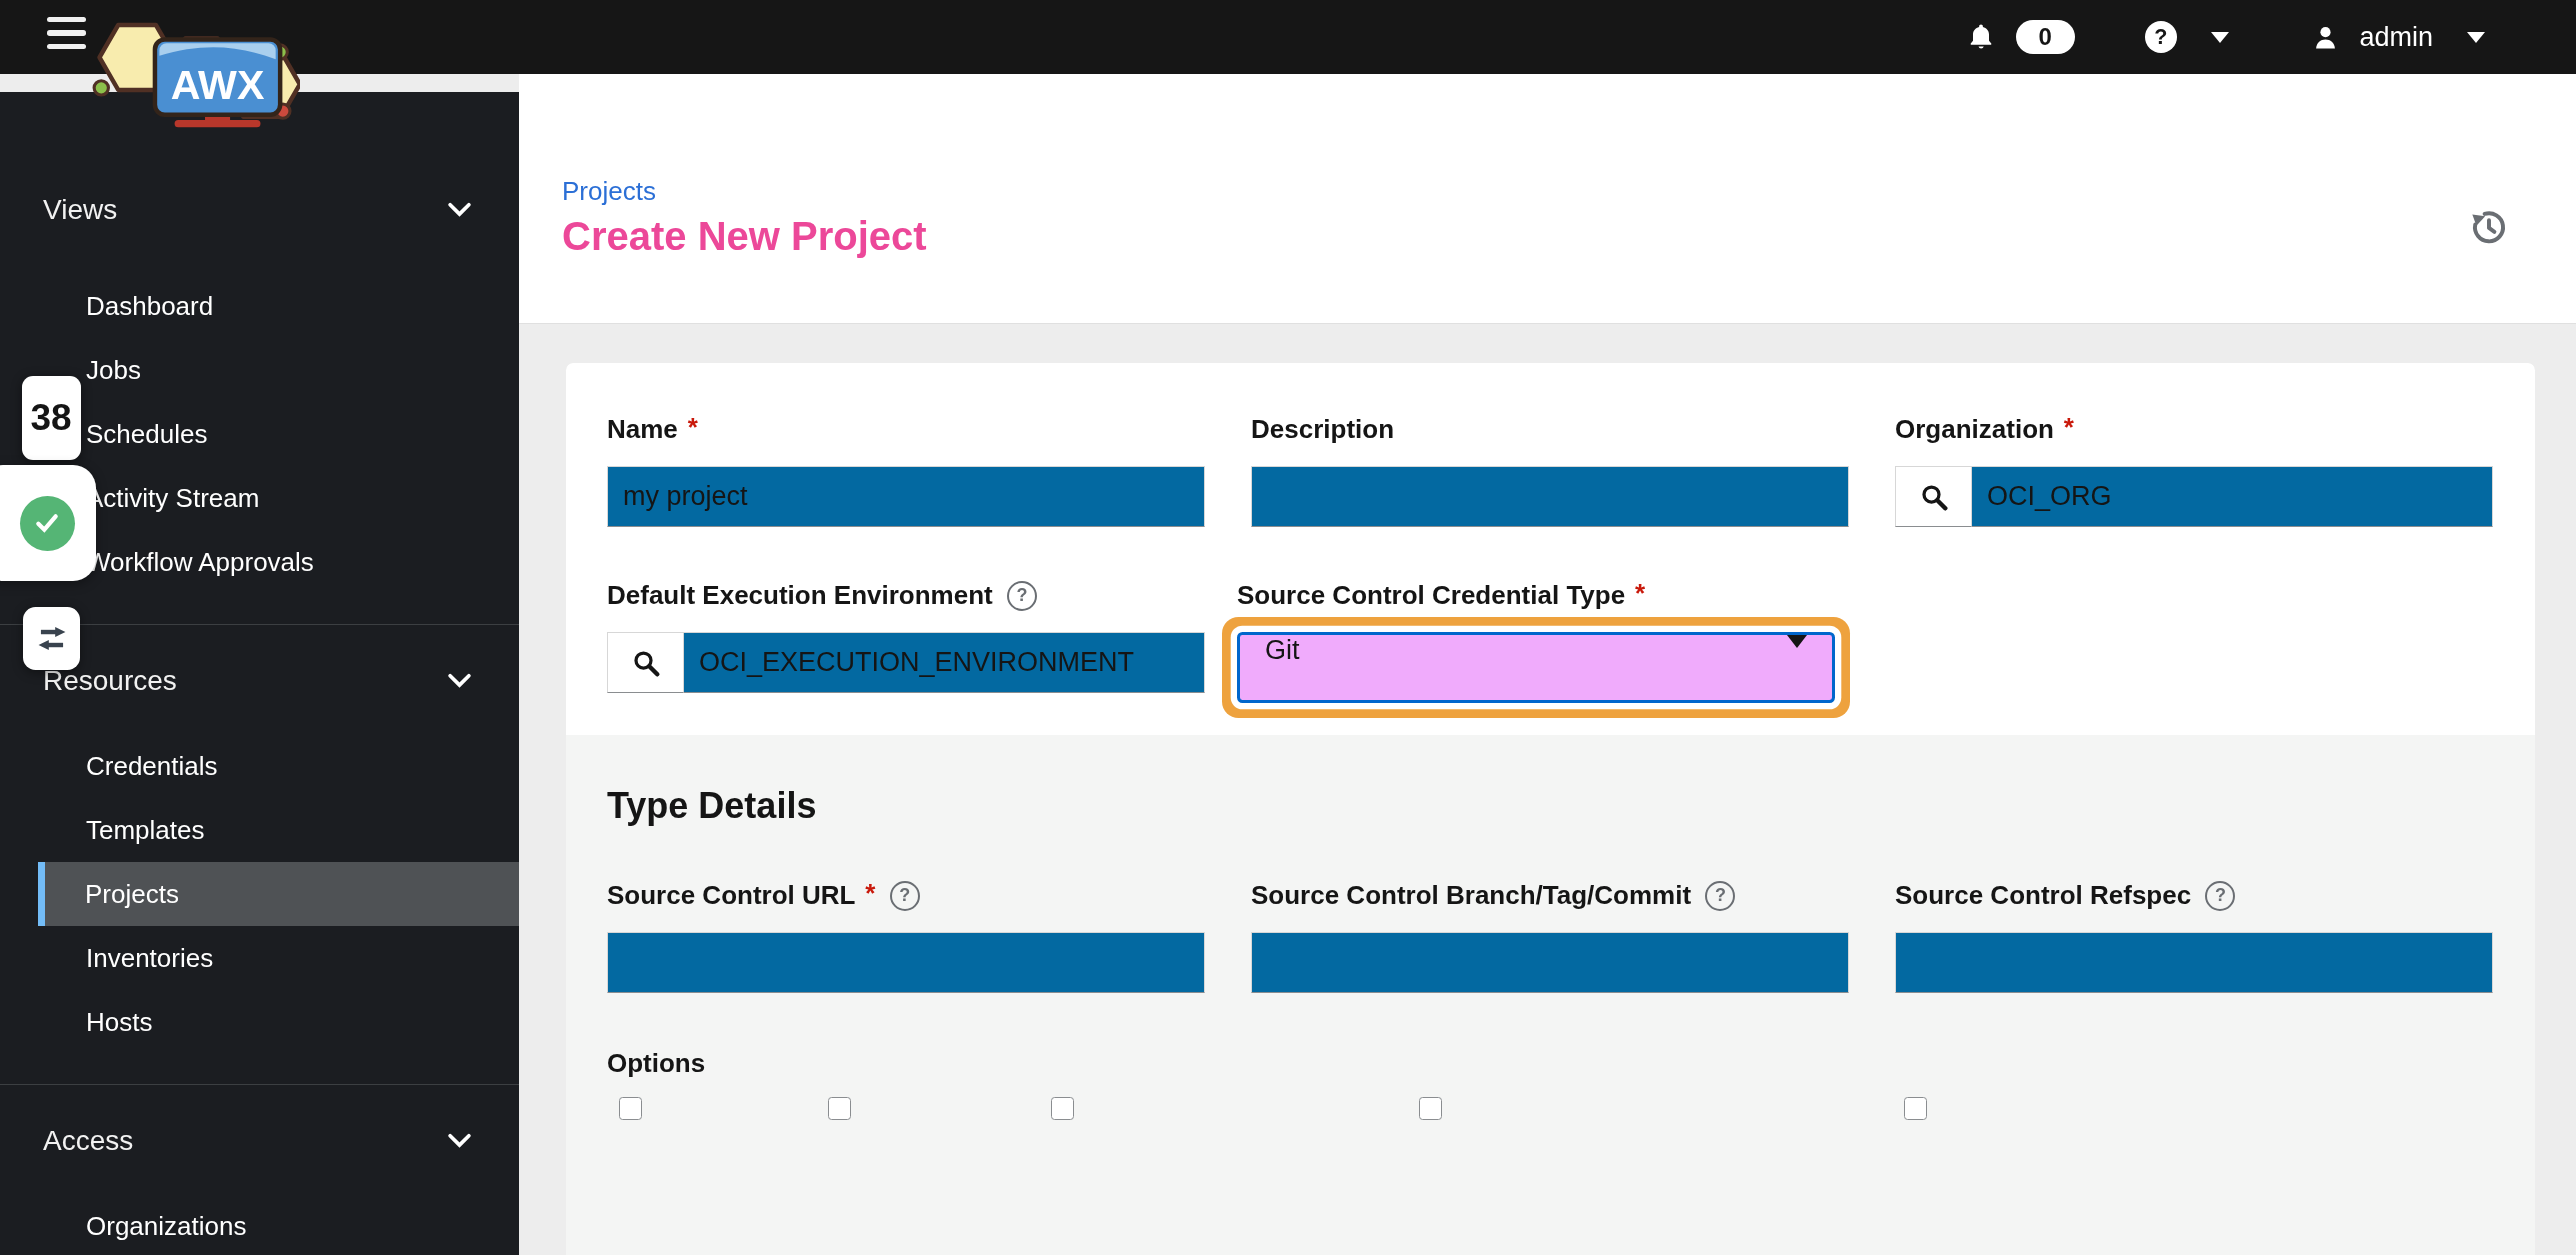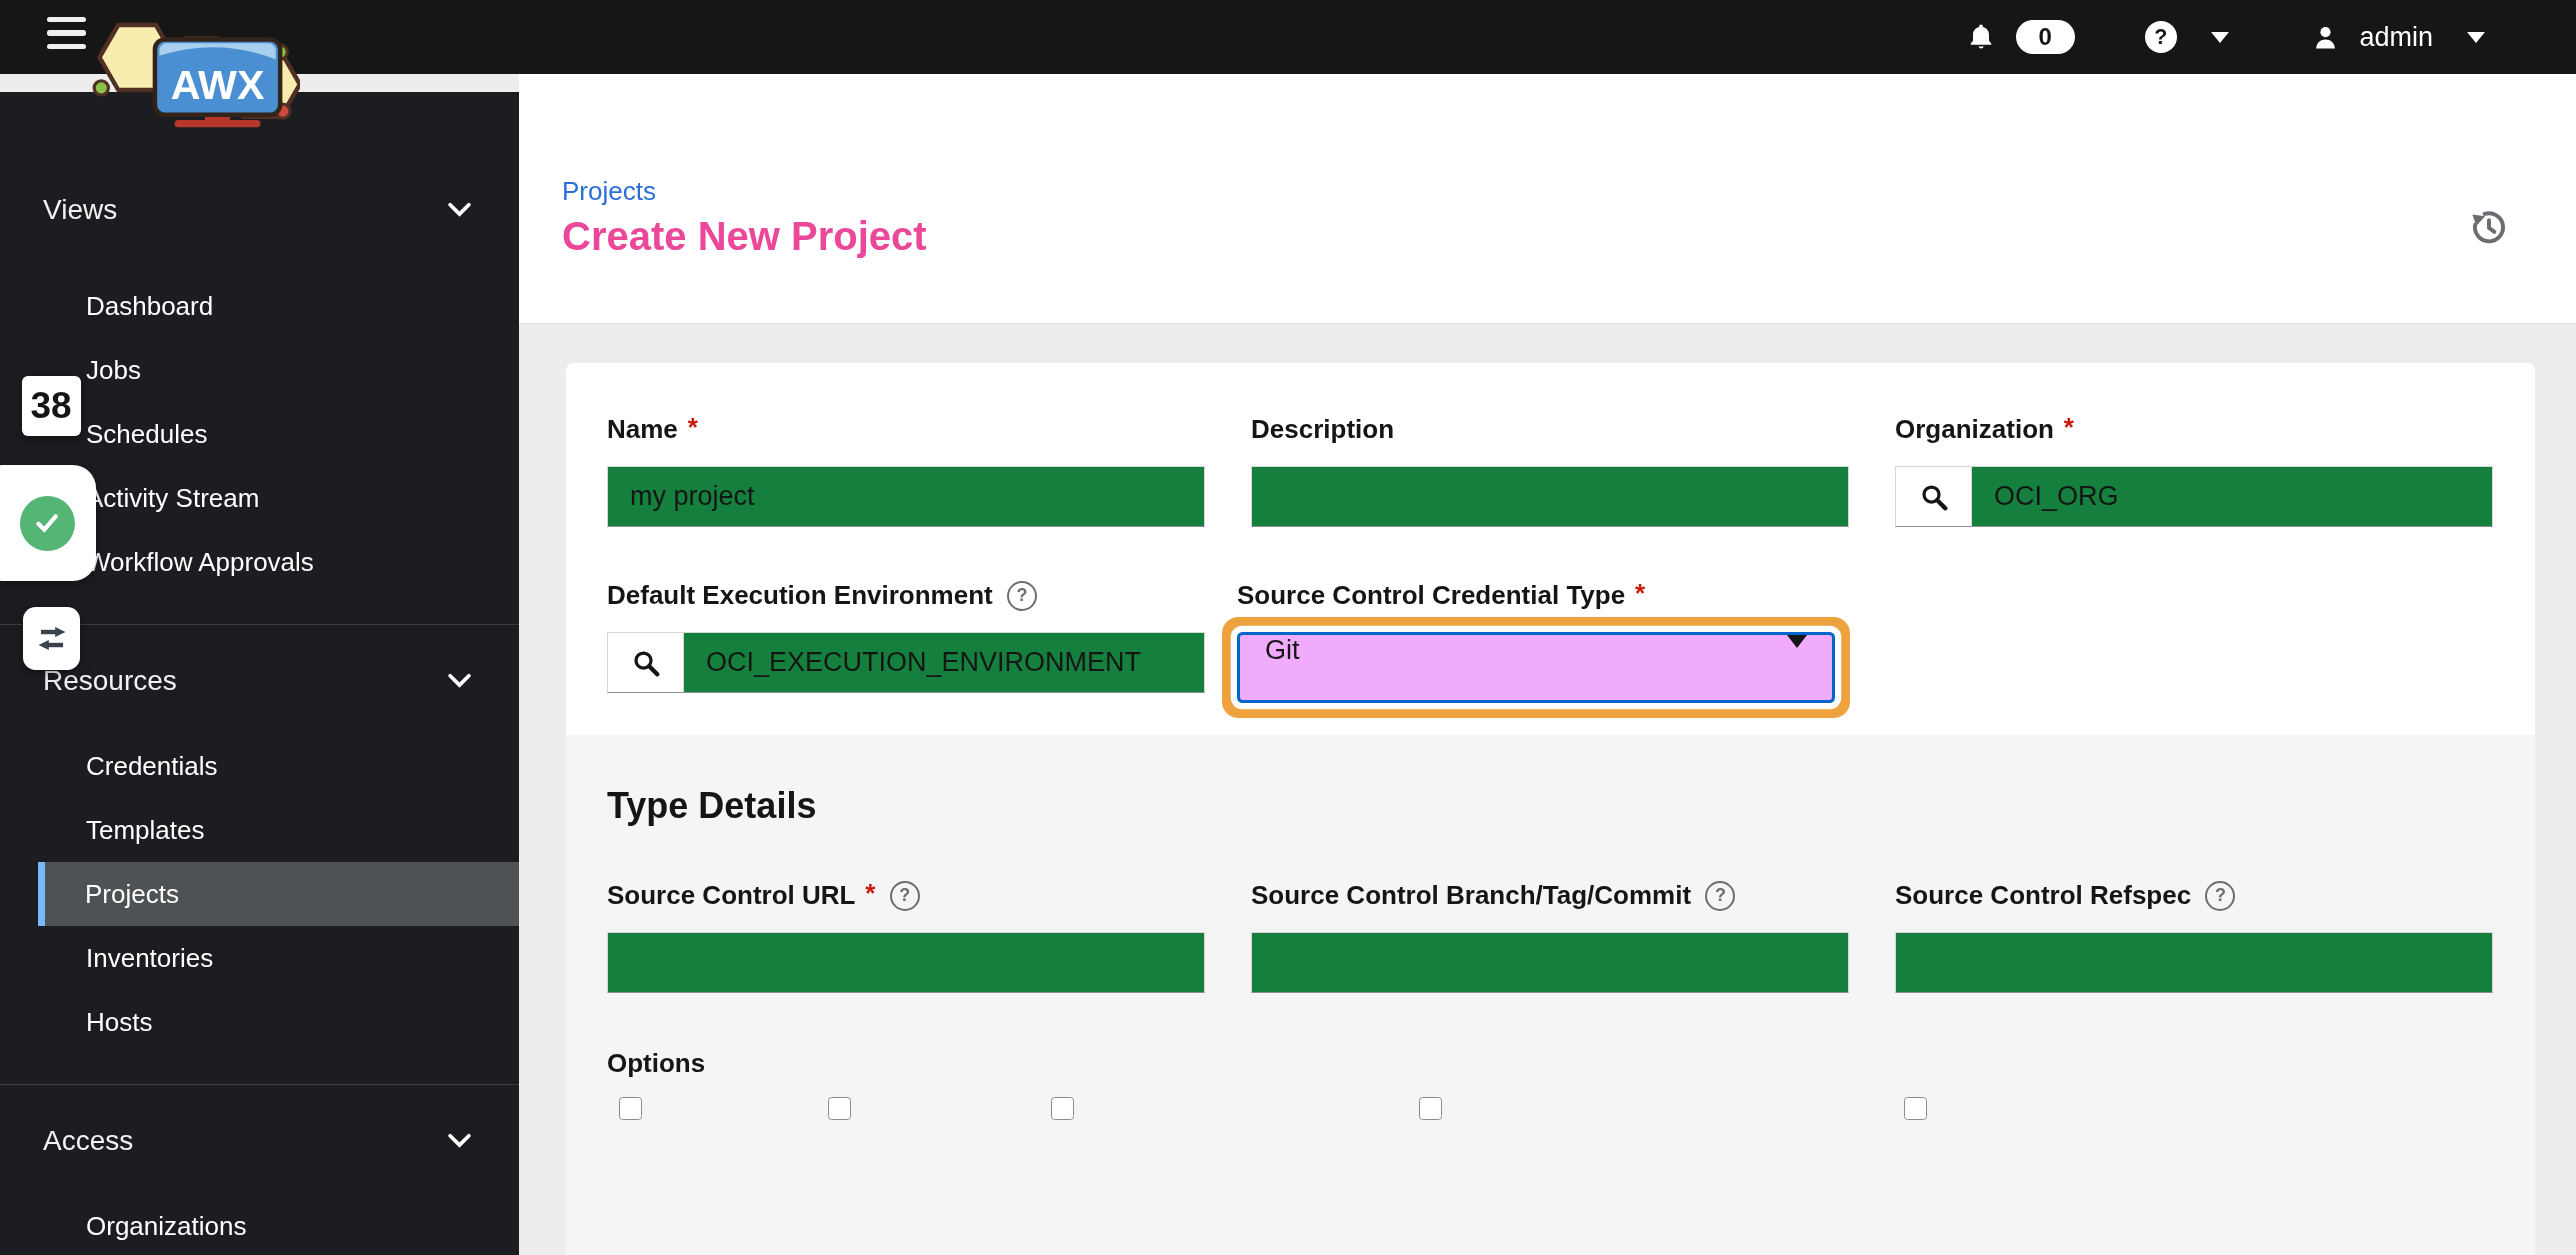--- a/index.html
+++ b/index.html
@@ -27,21 +27,21 @@
   .sidebar { position:absolute; left:0; top:92px; width:519px; height:1182px; background:#1b1d21; z-index:10; padding-top:89px; }
   .nav-group-header { display:flex; align-items:center; justify-content:space-between;
     height:57px; padding:0 47px 0 43px; color:#f2f2f2; font-size:28px; cursor:pointer; }
   .nav-items { margin-top:36px; }
   .nav-items.tight { margin-top:25px; }
   .nav-item { height:64px; display:flex; align-items:center; padding-left:86px; font-size:26px; color:#fff; cursor:pointer; }
   .nav-item.selected { background:#4f5255; margin-left:38px; border-left:7.2px solid #73bcf7; padding-left:40px; }
   .nav-divider { border-top:0.9px solid #3c3f42; margin:30px 0 27px 0; }
 
   
-  .badge-38 { position:absolute; left:21.5px; top:376px; width:59px; height:60px; background:#fff; border-radius:6px;
+  .badge-38 { position:absolute; left:21.5px; top:376px; width:59px; height:84px; background:#fff; border-radius:11px;
     display:flex; align-items:center; justify-content:center; font-size:37px; font-weight:700; color:#151515;
     box-shadow:0 2.7px 10.7px rgba(0,0,0,.45); z-index:20; }
   .check-card { position:absolute; left:-19.7px; top:465px; width:116px; height:116px; background:#fff; border-radius:23px;
     display:flex; align-items:center; justify-content:flex-end; padding-right:21.5px;
     box-shadow:0 2.7px 10.7px rgba(0,0,0,.35); z-index:20; }
   .check-circle { width:55px; height:55px; border-radius:50%; background:#55b575; display:flex; align-items:center; justify-content:center; }
   .swap-card { position:absolute; left:23px; top:607px; width:57px; height:63px; background:#fff; border-radius:12.5px;
     display:flex; align-items:center; justify-content:center; box-shadow:0 2.7px 10.7px rgba(0,0,0,.4); z-index:20; }
 
   
@@ -57,22 +57,22 @@
   .card-white { background:#fff; height:372px; padding:53px 42px 0 41px; border-radius:7.2px 7.2px 0 0; }
   .card-grey { padding:0 42px 0 41px; }
 
   .fgrid { display:grid; grid-template-columns:598px 598px 598px; column-gap:46px; }
   .row2 { margin-top:55px;gap:32px; }
   .field-label { display:flex; align-items:center; height:27px; margin-bottom:23px;
     font-size:26px; font-weight:700; color:#151515; }
   .req { color:#c9190b; margin-left:9.8px; position:relative; top:-1.8px; }
   .help { margin-left:14.3px; width:30px; height:30px; border:2.7px solid #6a6e73; border-radius:50%;
     display:inline-flex; align-items:center; justify-content:center; font-size:18px; font-weight:700; color:#6a6e73; cursor:pointer; }
-  .text-input { width:100%; height:61px; background:#15803d; border:0.9px solid #d7d7d7; border-bottom:1.8px solid #8a8d90;
-    font-size:27px; color:#151515; padding:0 22px; font-family:inherit; outline:none; }
+  .text-input { width:100%; height:61px; background:#0369a1; border:0.9px solid #d7d7d7; border-bottom:1.8px solid #8a8d90;
+    font-size:27px; color:#151515; padding:0 15px; font-family:inherit; outline:none; }
   .search-group { display:flex; }
   .search-btn { width:77px; height:61px; flex:none; background:#fff; border:0.9px solid #d7d7d7; border-bottom:1.8px solid #8a8d90;
     display:flex; align-items:center; justify-content:center; cursor:pointer; }
   .search-group .text-input { border-left:none; }
 
   .select-git { position:relative; height:71px; background:#f0abfc; border:3.6px solid #0066cc; border-radius:5.4px;
     display:flex; padding:0 25px; font-size:27px; color:#151515; cursor:pointer;
     box-shadow:0 0 0 6.3px #ffffff, 0 0 0 15px #eea23e; }
   .select-caret { margin-left:auto; width:0; height:0; border-left:10.7px solid transparent;
     border-right:10.7px solid transparent; border-top:13.4px solid #151515; }

